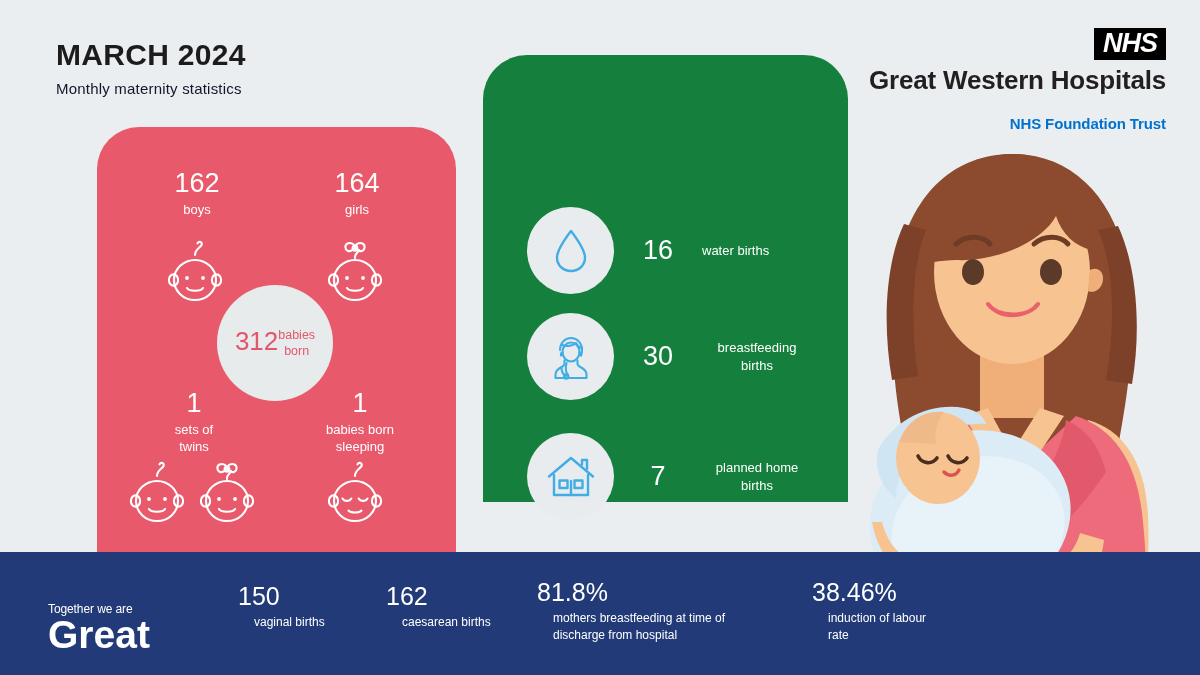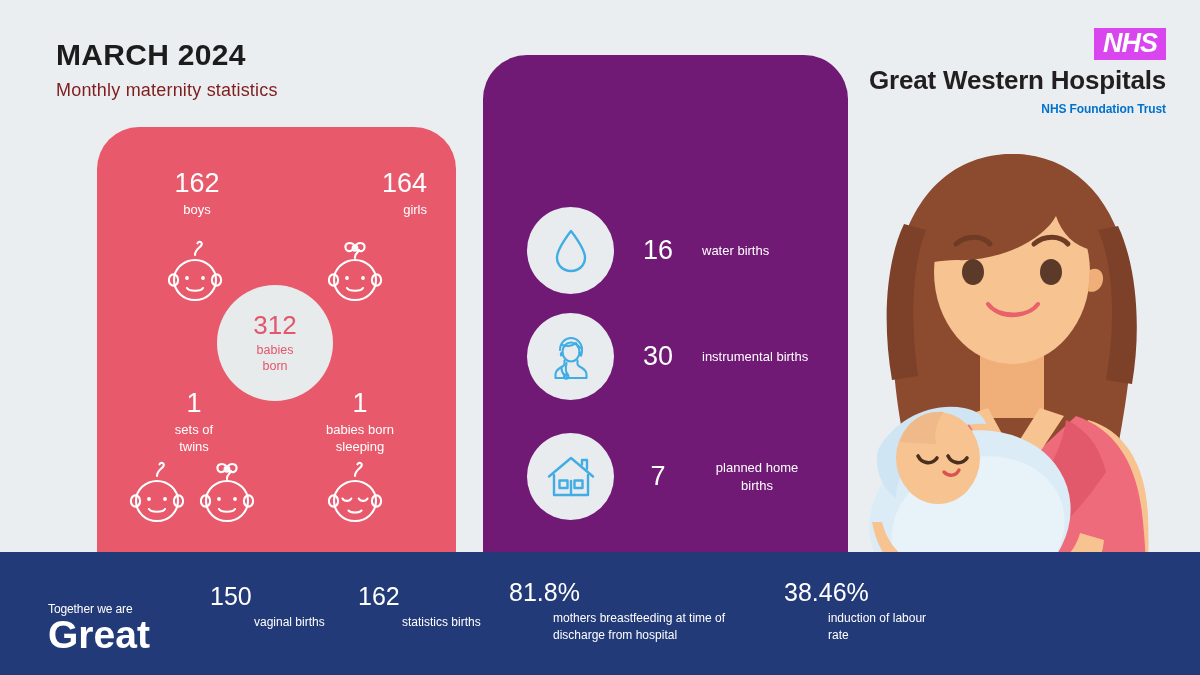--- a/index.html
+++ b/index.html
@@ -13,74 +13,74 @@
   .stage { position:absolute; inset:0; }
 
   
   #page-title {
     position:absolute; left:56px; top:38px;
     font-size:30px; font-weight:bold; color:#1c1c1c;
     letter-spacing:0.3px;
   }
   #page-subtitle {
     position:absolute; left:56px; top:80px;
-    font-size:18px; color:#7f1d1d; letter-spacing:0.2px;
+    font-size:15px; color:#0f172a; letter-spacing:0.2px;
   }
 
   
   .nhs-logo { position:absolute; right:34px; top:28px; text-align:right; }
   .nhs-box {
-    display:inline-block; background:#d946ef; color:#fff;
+    display:inline-block; background:#000000; color:#fff;
     font-size:27px; font-weight:bold; font-style:italic;
     letter-spacing:-1px; padding:1px 9px 3px 9px; line-height:1.05;
     font-family:"Liberation Sans", sans-serif;
   }
   .nhs-trust-name {
     font-size:26px; font-weight:bold; color:#231f20;
     margin-top:5px; letter-spacing:-0.2px; white-space:nowrap;
   }
   .nhs-trust-sub {
-    font-size:12px; font-weight:bold; color:#0072ce;
-    margin-top:6px; letter-spacing:-0.1px; white-space:nowrap;
+    font-size:15px; font-weight:bold; color:#0072ce;
+    margin-top:19px; letter-spacing:-0.1px; white-space:nowrap;
   }
 
   
   #pink-card {
     position:absolute; left:97px; top:127px; width:359px; height:425px;
     background:#e85a6b; border-radius:42px 42px 0 0;
   }
   .pk-stat { position:absolute; text-align:center; color:#fff; }
   .pk-num { font-size:27px; font-weight:400; line-height:1.1; }
   .pk-lab { font-size:13px; line-height:1.32; margin-top:2px; }
 
   #stat-boys  { left:30px;  top:42px;  width:140px; }
-  #stat-girls { left:190px; top:42px;  width:140px;text-align:right; }
+  #stat-girls { left:190px; top:42px;  width:140px; }
   #stat-twins { left:22px;  top:262px; width:150px; }
   #stat-sleeping { left:188px; top:262px; width:150px; }
 
   .icon-slot { position:absolute; }
   #icon-boy      { left:62px;  top:112px; }
   #icon-girl     { left:222px; top:112px; }
   #icon-twin-a   { left:24px;  top:333px; }
   #icon-twin-b   { left:94px;  top:333px; }
   #icon-sleeping { left:222px; top:333px; }
 
   #babies-circle {
     position:absolute; left:120px; top:158px; width:116px; height:116px;
     background:#e8ebec; border-radius:50%;
-    display:flex; flex-direction:column; align-items:center; justify-content:center;
+    display:flex; flex-direction:row; align-items:center; justify-content:center;
     color:#e2576b; text-align:center;
   }
   #babies-circle .bc-num { font-size:26px; line-height:1; margin-bottom:4px; }
   #babies-circle .bc-lab { font-size:12.5px; line-height:1.28; }
 
   
   #blue-card {
-    position:absolute; left:483px; top:55px; width:365px; height:497px;
-    background:#701a75; border-radius:44px 44px 0 0;
+    position:absolute; left:483px; top:55px; width:365px; height:447px;
+    background:#15803d; border-radius:44px 44px 0 0;
   }
   .blue-row { position:absolute; left:44px; display:flex; align-items:center; }
   #blue-row-water        { top:152px; }
   #blue-row-instrumental { top:258px; }
   #blue-row-home         { top:378px; }
 
   .blue-icon-circle {
     width:87px; height:87px; border-radius:50%;
     background:#e9ecee; display:flex; align-items:center; justify-content:center;
     flex:0 0 auto;
@@ -94,21 +94,21 @@
   
   #footer-bar {
     position:absolute; left:0; bottom:0; width:1200px; height:123px;
     background:#233a78;
   }
   #together-logo { position:absolute; left:48px; top:50px; color:#fff; }
   #together-top { font-size:12px; font-weight:normal; letter-spacing:-0.1px; }
   #together-great { font-size:39px; font-weight:bold; line-height:1.05; margin-top:-1px; }
 
   .f-stat { position:absolute; color:#fff; }
-  .f-num { font-size:25px; font-weight:400; line-height:1.15; }
+  .f-num { font-size:25px; font-weight:400; line-height:1.15;margin-left:28px; }
   .f-lab { font-size:12px; line-height:1.42; margin-top:3px;margin-left:44px; }
 
   #fstat-vaginal    { left:210px; top:30px; width:130px; }
   #fstat-caesarean  { left:358px; top:30px; width:150px; }
   #fstat-breastfeed { left:509px; top:26px; width:230px; }
   #fstat-induction  { left:784px; top:26px; width:150px; }
 
   
   #mother-illustration {
     position:absolute; left:852px; top:120px; width:348px; height:555px;
@@ -243,21 +243,21 @@
           <ellipse cx="23" cy="20" rx="8.5" ry="9.5"></ellipse>
           <path d="M14.5 20.5c-1.5 0-2 1.5-1.4 3"></path>
           <path d="M31.5 20.5c1.5 0 2 1.5 1.4 3"></path>
           <path d="M16.5 28.5v3.5c0 3.5-9 3.5-9 10.5V46h31v-3.5c0-7-9-7-9-10.5v-3.5"></path>
           <path d="M18.5 31c-1 4.5-1 9 1.2 11.5"></path>
           <path d="M13.5 35.5c0 5 2 7.5 5 8.5"></path>
           <circle cx="18.2" cy="44.5" r="2.2"></circle>
         </svg>
       </div>
       <div class="blue-num">30</div>
-      <div class="blue-lab">instrumental births</div>
+      <div class="blue-lab">breastfeeding births</div>
     </div>
 
     <div class="blue-row" id="blue-row-home">
       <div class="blue-icon-circle">
         <svg width="50" height="46" viewBox="0 0 50 46" fill="none" stroke="#41ade4" stroke-width="2.4" stroke-linejoin="round" stroke-linecap="round">
           <path d="M3 22.5L25 4l22 18.5"></path>
           <path d="M8 21v20h34V21"></path>
           <path d="M36 10.5V6h5v8.8"></path>
           <rect x="13.5" y="26.5" width="8" height="7.5"></rect>
           <rect x="28.5" y="26.5" width="8" height="7.5"></rect>
@@ -328,21 +328,21 @@
       <div id="together-great">Great</div>
     </div>
 
     <div class="f-stat" id="fstat-vaginal">
       <div class="f-num">150</div>
       <div class="f-lab">vaginal births</div>
     </div>
 
     <div class="f-stat" id="fstat-caesarean">
       <div class="f-num">162</div>
-      <div class="f-lab">statistics births</div>
+      <div class="f-lab">caesarean births</div>
     </div>
 
     <div class="f-stat" id="fstat-breastfeed">
       <div class="f-num">81.8%</div>
       <div class="f-lab">mothers breastfeeding at time of discharge from hospital</div>
     </div>
 
     <div class="f-stat" id="fstat-induction">
       <div class="f-num">38.46%</div>
       <div class="f-lab">induction of labour rate</div>

